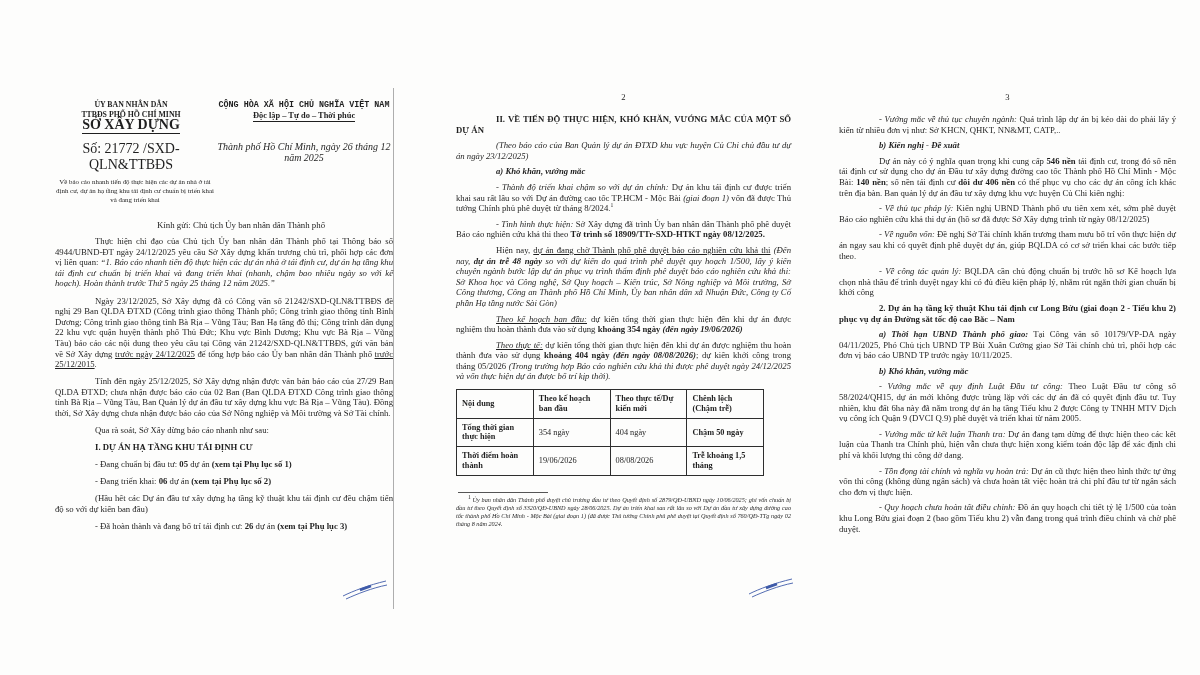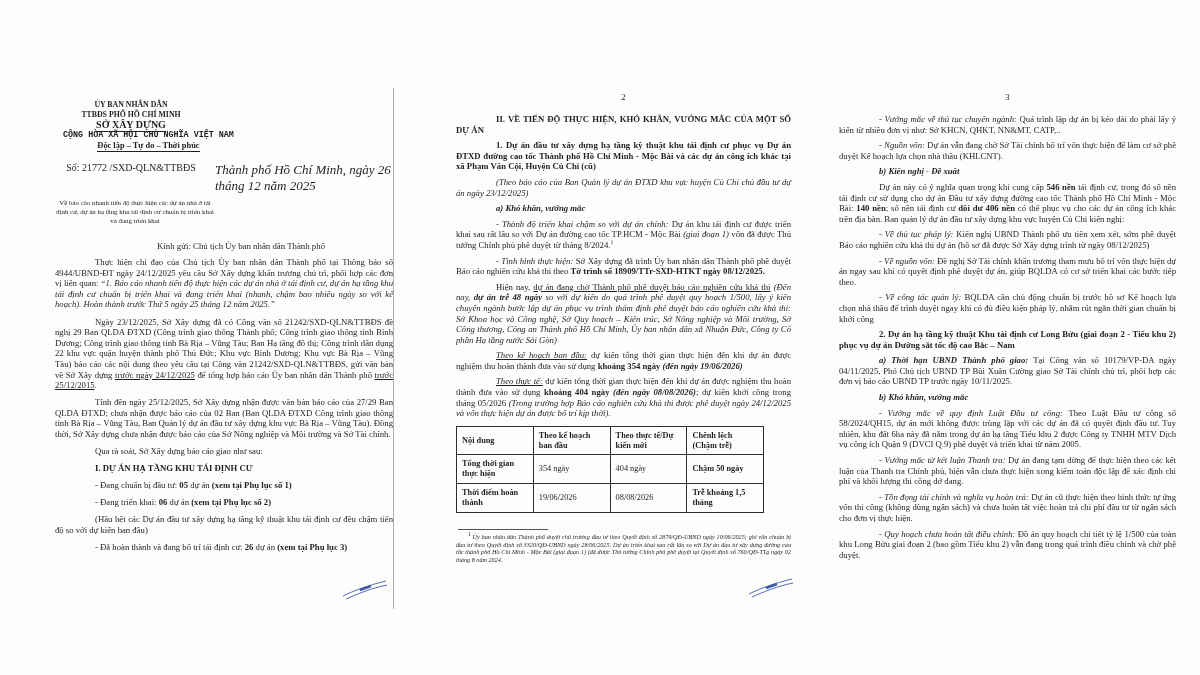--- a/index.html
+++ b/index.html
@@ -7,32 +7,32 @@
     width:1200px;height:675px;position:relative;overflow:hidden;
     background:#fdfdfc;color:#1f1f1f;
     font-family:"Liberation Serif","DejaVu Serif",serif;
   }
   .page{position:absolute;}
   #page1{left:55px;top:100px;width:338px;}
   #page2{left:456px;top:92px;width:335px;}
   #page3{left:839px;top:92px;width:337px;}
   .pagenum{text-align:center;font-size:8.6px;margin-bottom:12px;}
   
-  .lh{display:flex;align-items:flex-start;flex-direction:column;}
+  .lh{display:flex;align-items:flex-start;}
   .lh-left{width:152px;text-align:center;flex:none;}
   .lh-right{flex:1;text-align:center;padding-left:8px;}
   .org1,.org2{font-size:7.8px;font-weight:bold;line-height:9.6px;}
-  .org3{font-size:10px;font-weight:bold;line-height:11px;}
+  .org3{font-size:14px;font-weight:bold;line-height:11px;}
   .org3 span{border-bottom:1px solid #1f1f1f;padding-bottom:1px;}
   .nat1{font-size:8.4px;font-weight:bold;line-height:10px;font-family:Liberation Mono, monospace;}
   .nat2{font-size:8.4px;font-weight:bold;line-height:11px;}
   .nat2 span{border-bottom:1px solid #1f1f1f;padding-bottom:1px;}
   .numrow{display:flex;margin-top:11px;}
-  .docnum{width:152px;flex:none;text-align:center;font-size:10px;}
-  .pdate{flex:1;font-style:italic;font-size:13px;padding-left:8px;}
+  .docnum{width:152px;flex:none;text-align:center;font-size:14px;}
+  .pdate{flex:1;text-align:center;font-style:italic;font-size:10px;padding-left:8px;}
   .subject{width:160px;margin-top:5px;text-align:center;font-size:6.9px;line-height:8.8px;}
   .salutation{margin-top:15px;text-align:center;padding-left:34px;font-size:8.8px;}
   
   .blk{font-size:8.7px;line-height:10.6px;text-align:justify;text-indent:40px;margin-top:5px;}
   .p1 .blk{margin-top:6.5px;}
   .h{font-weight:bold;}
   .b{font-weight:bold}
   .i{font-style:italic}
   .u{text-decoration:underline;text-underline-offset:1px;}
   .sup{vertical-align:super;font-size:5.6px;line-height:0;}
@@ -66,34 +66,33 @@
   <div class="numrow">
     <div class="docnum">Số:  21772    /SXD-QLN&amp;TTBĐS</div>
     <div class="pdate">Thành phố Hồ Chí Minh, ngày 26 tháng 12 năm 2025</div>
   </div>
   <div class="subject">Về báo cáo nhanh tiến độ thực hiện các dự án nhà ở tái định cư, dự án hạ tầng khu tái định cư chuẩn bị triển khai và đang triển khai</div>
   <div class="salutation">Kính gửi: Chủ tịch Ủy ban nhân dân Thành phố</div>
   <div>
       <div class="blk"><span>Thực hiện chỉ đạo của Chủ tịch Ủy ban nhân dân Thành phố tại Thông báo số 4944/UBND-ĐT ngày 24/12/2025 yêu cầu Sở Xây dựng khẩn trương chủ trì, phối hợp các đơn vị liên quan: </span><span class="i">“1. Báo cáo nhanh tiến độ thực hiện các dự án nhà ở tái định cư, dự án hạ tầng khu tái định cư chuẩn bị triển khai và đang triển khai (nhanh, chậm bao nhiêu ngày so với kế hoạch). Hoàn thành trước Thứ 5 ngày 25 tháng 12 năm 2025.”</span></div>
       <div class="blk"><span>Ngày 23/12/2025, Sở Xây dựng đã có Công văn số 21242/SXD-QLN&amp;TTBĐS đề nghị 29 Ban QLDA ĐTXD (Công trình giao thông Thành phố; Công trình giao thông tỉnh Bình Dương; Công trình giao thông tỉnh Bà Rịa – Vũng Tàu; Ban Hạ tầng đô thị; Công trình dân dụng 22 khu vực quận huyện thành phố Thủ Đức; Khu vực Bình Dương; Khu vực Bà Rịa – Vũng Tàu) báo cáo các nội dung theo yêu cầu tại Công văn 21242/SXD-QLN&amp;TTBĐS, gửi văn bản về Sở Xây dựng </span><span class="u">trước ngày 24/12/2025</span><span> để tổng hợp báo cáo Ủy ban nhân dân Thành phố </span><span class="u">trước 25/12/2015</span><span>.</span></div>
       <div class="blk"><span>Tính đến ngày 25/12/2025, Sở Xây dựng nhận được văn bản báo cáo của 27/29 Ban QLDA ĐTXD; chưa nhận được báo cáo của 02 Ban (Ban QLDA ĐTXD Công trình giao thông tỉnh Bà Rịa – Vũng Tàu, Ban Quản lý dự án đầu tư xây dựng khu vực Bà Rịa – Vũng Tàu). Đồng thời, Sở Xây dựng chưa nhận được báo cáo của Sở Nông nghiệp và Môi trường và Sở Tài chính.</span></div>
-      <div class="blk"><span>Qua rà soát, Sở Xây dựng báo cáo giao như sau:</span></div>
+      <div class="blk"><span>Qua rà soát, Sở Xây dừng báo cáo nhanh như sau:</span></div>
       <div class="blk h"><span class="b">I. DỰ ÁN HẠ TẦNG KHU TÁI ĐỊNH CƯ</span></div>
       <div class="blk"><span>- Đang chuẩn bị đầu tư: </span><span class="b">05</span><span> dự án </span><span class="b">(xem tại Phụ lục số 1)</span></div>
       <div class="blk"><span>- Đang triển khai: </span><span class="b">06</span><span> dự án </span><span class="b">(xem tại Phụ lục số 2)</span></div>
       <div class="blk"><span>(Hầu hết các Dự án đầu tư xây dựng hạ tầng kỹ thuật khu tái định cư đều chậm tiến độ so với dự kiến ban đầu)</span></div>
       <div class="blk"><span>- Đã hoàn thành và đang bố trí tái định cư: </span><span class="b">26</span><span> dự án </span><span class="b">(xem tại Phụ lục 3)</span></div>
     </div>
 </div>
 
 <div class="page p2" id="page2">
   <div class="pagenum">2</div>
   <div>
       <div class="blk h"><span class="b">II. VỀ TIẾN ĐỘ THỰC HIỆN, KHÓ KHĂN, VƯỚNG MẮC CỦA MỘT SỐ DỰ ÁN</span></div>
-      <div class="blk h"><span class="b">1. Dự án đầu tư xây dựng hạ tầng kỹ thuật khu tái định cư phục vụ Dự án ĐTXD đường cao tốc Thành phố Hồ Chí Minh - Mộc Bài và các dự án công ích khác tại xã Phạm Văn Cội, Huyện Củ Chi (cũ)</span></div>
       <div class="blk"><span class="i">(Theo báo cáo của Ban Quản lý dự án ĐTXD khu vực huyện Củ Chi chủ đầu tư dự án ngày 23/12/2025)</span></div>
       <div class="blk"><span class="b i">a) Khó khăn, vướng mắc</span></div>
       <div class="blk"><span class="i">- Thành độ triển khai chậm so với dự án chính: </span><span>Dự án khu tái định cư được triển khai sau rất lâu so với Dự án đường cao tốc TP.HCM - Mộc Bài </span><span class="i">(giai đoạn 1)</span><span> vốn đã được Thủ tướng Chính phủ phê duyệt từ tháng 8/2024.</span><span class="sup">1</span></div>
       <div class="blk"><span class="i">- Tình hình thực hiện: </span><span>Sở Xây dựng đã trình Ủy ban nhân dân Thành phố phê duyệt Báo cáo nghiên cứu khả thi theo </span><span class="b">Tờ trình số 18909/TTr-SXD-HTKT ngày 08/12/2025.</span></div>
       <div class="blk"><span>Hiện nay, </span><span class="u">dự án đang chờ Thành phố phê duyệt báo cáo nghiên cứu khả thi</span><span> </span><span class="i">(Đến nay, </span><span class="b i">dự án trễ 48 ngày</span><span class="i"> so với dự kiến do quá trình phê duyệt quy hoạch 1/500, lấy ý kiến chuyên ngành bước lập dự án phục vụ trình thẩm định phê duyệt báo cáo nghiên cứu khả thi: Sở Khoa học và Công nghệ, Sở Quy hoạch – Kiến trúc, Sở Nông nghiệp và Môi trường, Sở Công thương, Công an Thành phố Hồ Chí Minh, Ủy ban nhân dân xã Nhuận Đức, Công ty Cổ phần Hạ tầng nước Sài Gòn)</span></div>
       <div class="blk"><span class="i u">Theo kế hoạch ban đầu:</span><span> dự kiến tổng thời gian thực hiện đến khi dự án được nghiệm thu hoàn thành đưa vào sử dụng </span><span class="b">khoảng 354 ngày </span><span class="b i">(đến ngày 19/06/2026)</span></div>
       <div class="blk"><span class="i u">Theo thực tế:</span><span> dự kiến tổng thời gian thực hiện đến khi dự án được nghiệm thu hoàn thành đưa vào sử dụng </span><span class="b">khoảng 404 ngày </span><span class="b i">(đến ngày 08/08/2026)</span><span>; dự kiến khởi công trong tháng 05/2026 </span><span class="i">(Trong trường hợp Báo cáo nghiên cứu khả thi được phê duyệt ngày 24/12/2025 và vốn thực hiện dự án được bố trí kịp thời).</span></div>
       <table class="schedule">
         <thead>
           <tr>
@@ -120,21 +119,20 @@
       </table>
       <div class="fnrule"></div>
       <div class="blk footnote"><span class="sup">1 </span><span class="i">Ủy ban nhân dân Thành phố duyệt chủ trương đầu tư theo Quyết định số 2879/QĐ-UBND ngày 10/06/2025; ghi vốn chuẩn bị đầu tư theo Quyết định số 3320/QĐ-UBND ngày 28/06/2025. Dự án triển khai sau rất lâu so với Dự án đầu tư xây dựng đường cao tốc thành phố Hồ Chí Minh - Mộc Bài (giai đoạn 1) (đã được Thủ tướng Chính phủ phê duyệt tại Quyết định số 760/QĐ-TTg ngày 02 tháng 8 năm 2024.</span></div>
     </div>
 </div>
 
 <div class="page p3" id="page3">
   <div class="pagenum">3</div>
   <div>
       <div class="blk"><span class="i">- Vướng mắc về thủ tục chuyên ngành: </span><span>Quá trình lập dự án bị kéo dài do phải lấy ý kiến từ nhiều đơn vị như: Sở KHCN, QHKT, NN&amp;MT, CATP,..</span></div>
-      <div class="blk"><span class="i">- Nguồn vốn: </span><span>Dự án vẫn đang chờ Sở Tài chính bố trí vốn thực hiện để làm cơ sở phê duyệt Kế hoạch lựa chọn nhà thầu (KHLCNT).</span></div>
       <div class="blk"><span class="b i">b) Kiến nghị - Đề xuất</span></div>
       <div class="blk"><span>Dự án này có ý nghĩa quan trọng khi cung cấp </span><span class="b">546 nền</span><span> tái định cư, trong đó số nền tái định cư sử dụng cho dự án Đầu tư xây dựng đường cao tốc Thành phố Hồ Chí Minh - Mộc Bài: </span><span class="b">140 nền</span><span>; số nền tái định cư </span><span class="b">dôi dư 406 nền</span><span> có thể phục vụ cho các dự án công ích khác trên địa bàn. Ban quản lý dự án đầu tư xây dựng khu vực huyện Củ Chi kiến nghị:</span></div>
       <div class="blk"><span class="i">- Về thủ tục pháp lý: </span><span>Kiến nghị UBND Thành phố ưu tiên xem xét, sớm phê duyệt Báo cáo nghiên cứu khả thi dự án (hồ sơ đã được Sở Xây dựng trình từ ngày 08/12/2025)</span></div>
       <div class="blk"><span class="i">- Về nguồn vốn: </span><span>Đề nghị Sở Tài chính khẩn trương tham mưu bố trí vốn thực hiện dự án ngay sau khi có quyết định phê duyệt dự án, giúp BQLDA có cơ sở triển khai các bước tiếp theo.</span></div>
       <div class="blk"><span class="i">- Về công tác quản lý: </span><span>BQLDA cần chủ động chuẩn bị trước hồ sơ Kế hoạch lựa chọn nhà thầu để trình duyệt ngay khi có đủ điều kiện pháp lý, nhằm rút ngắn thời gian chuẩn bị khởi công</span></div>
       <div class="blk h"><span class="b">2. Dự án hạ tầng kỹ thuật Khu tái định cư Long Bửu (giai đoạn 2 - Tiểu khu 2) phục vụ dự án Đường sắt tốc độ cao Bắc – Nam</span></div>
       <div class="blk"><span class="b i">a) Thời hạn UBND Thành phố giao: </span><span>Tại Công văn số 10179/VP-DA ngày 04/11/2025, Phó Chủ tịch UBND TP Bùi Xuân Cường giao Sở Tài chính chủ trì, phối hợp các đơn vị báo cáo UBND TP trước ngày 10/11/2025.</span></div>
       <div class="blk"><span class="b i">b) Khó khăn, vướng mắc</span></div>
       <div class="blk"><span class="i">- Vướng mắc về quy định Luật Đầu tư công: </span><span>Theo Luật Đầu tư công số 58/2024/QH15, dự án mới không được trùng lặp với các dự án đã có quyết định đầu tư. Tuy nhiên, khu đất 6ha này đã nằm trong dự án hạ tầng Tiểu khu 2 được Công ty TNHH MTV Dịch vụ công ích Quận 9 (DVCI Q.9) phê duyệt và triển khai từ năm 2005.</span></div>
       <div class="blk"><span class="i">- Vướng mắc từ kết luận Thanh tra: </span><span>Dự án đang tạm dừng để thực hiện theo các kết luận của Thanh tra Chính phủ, hiện vẫn chưa thực hiện xong kiểm toán độc lập để xác định chi phí và khối lượng thi công dở dang.</span></div>

